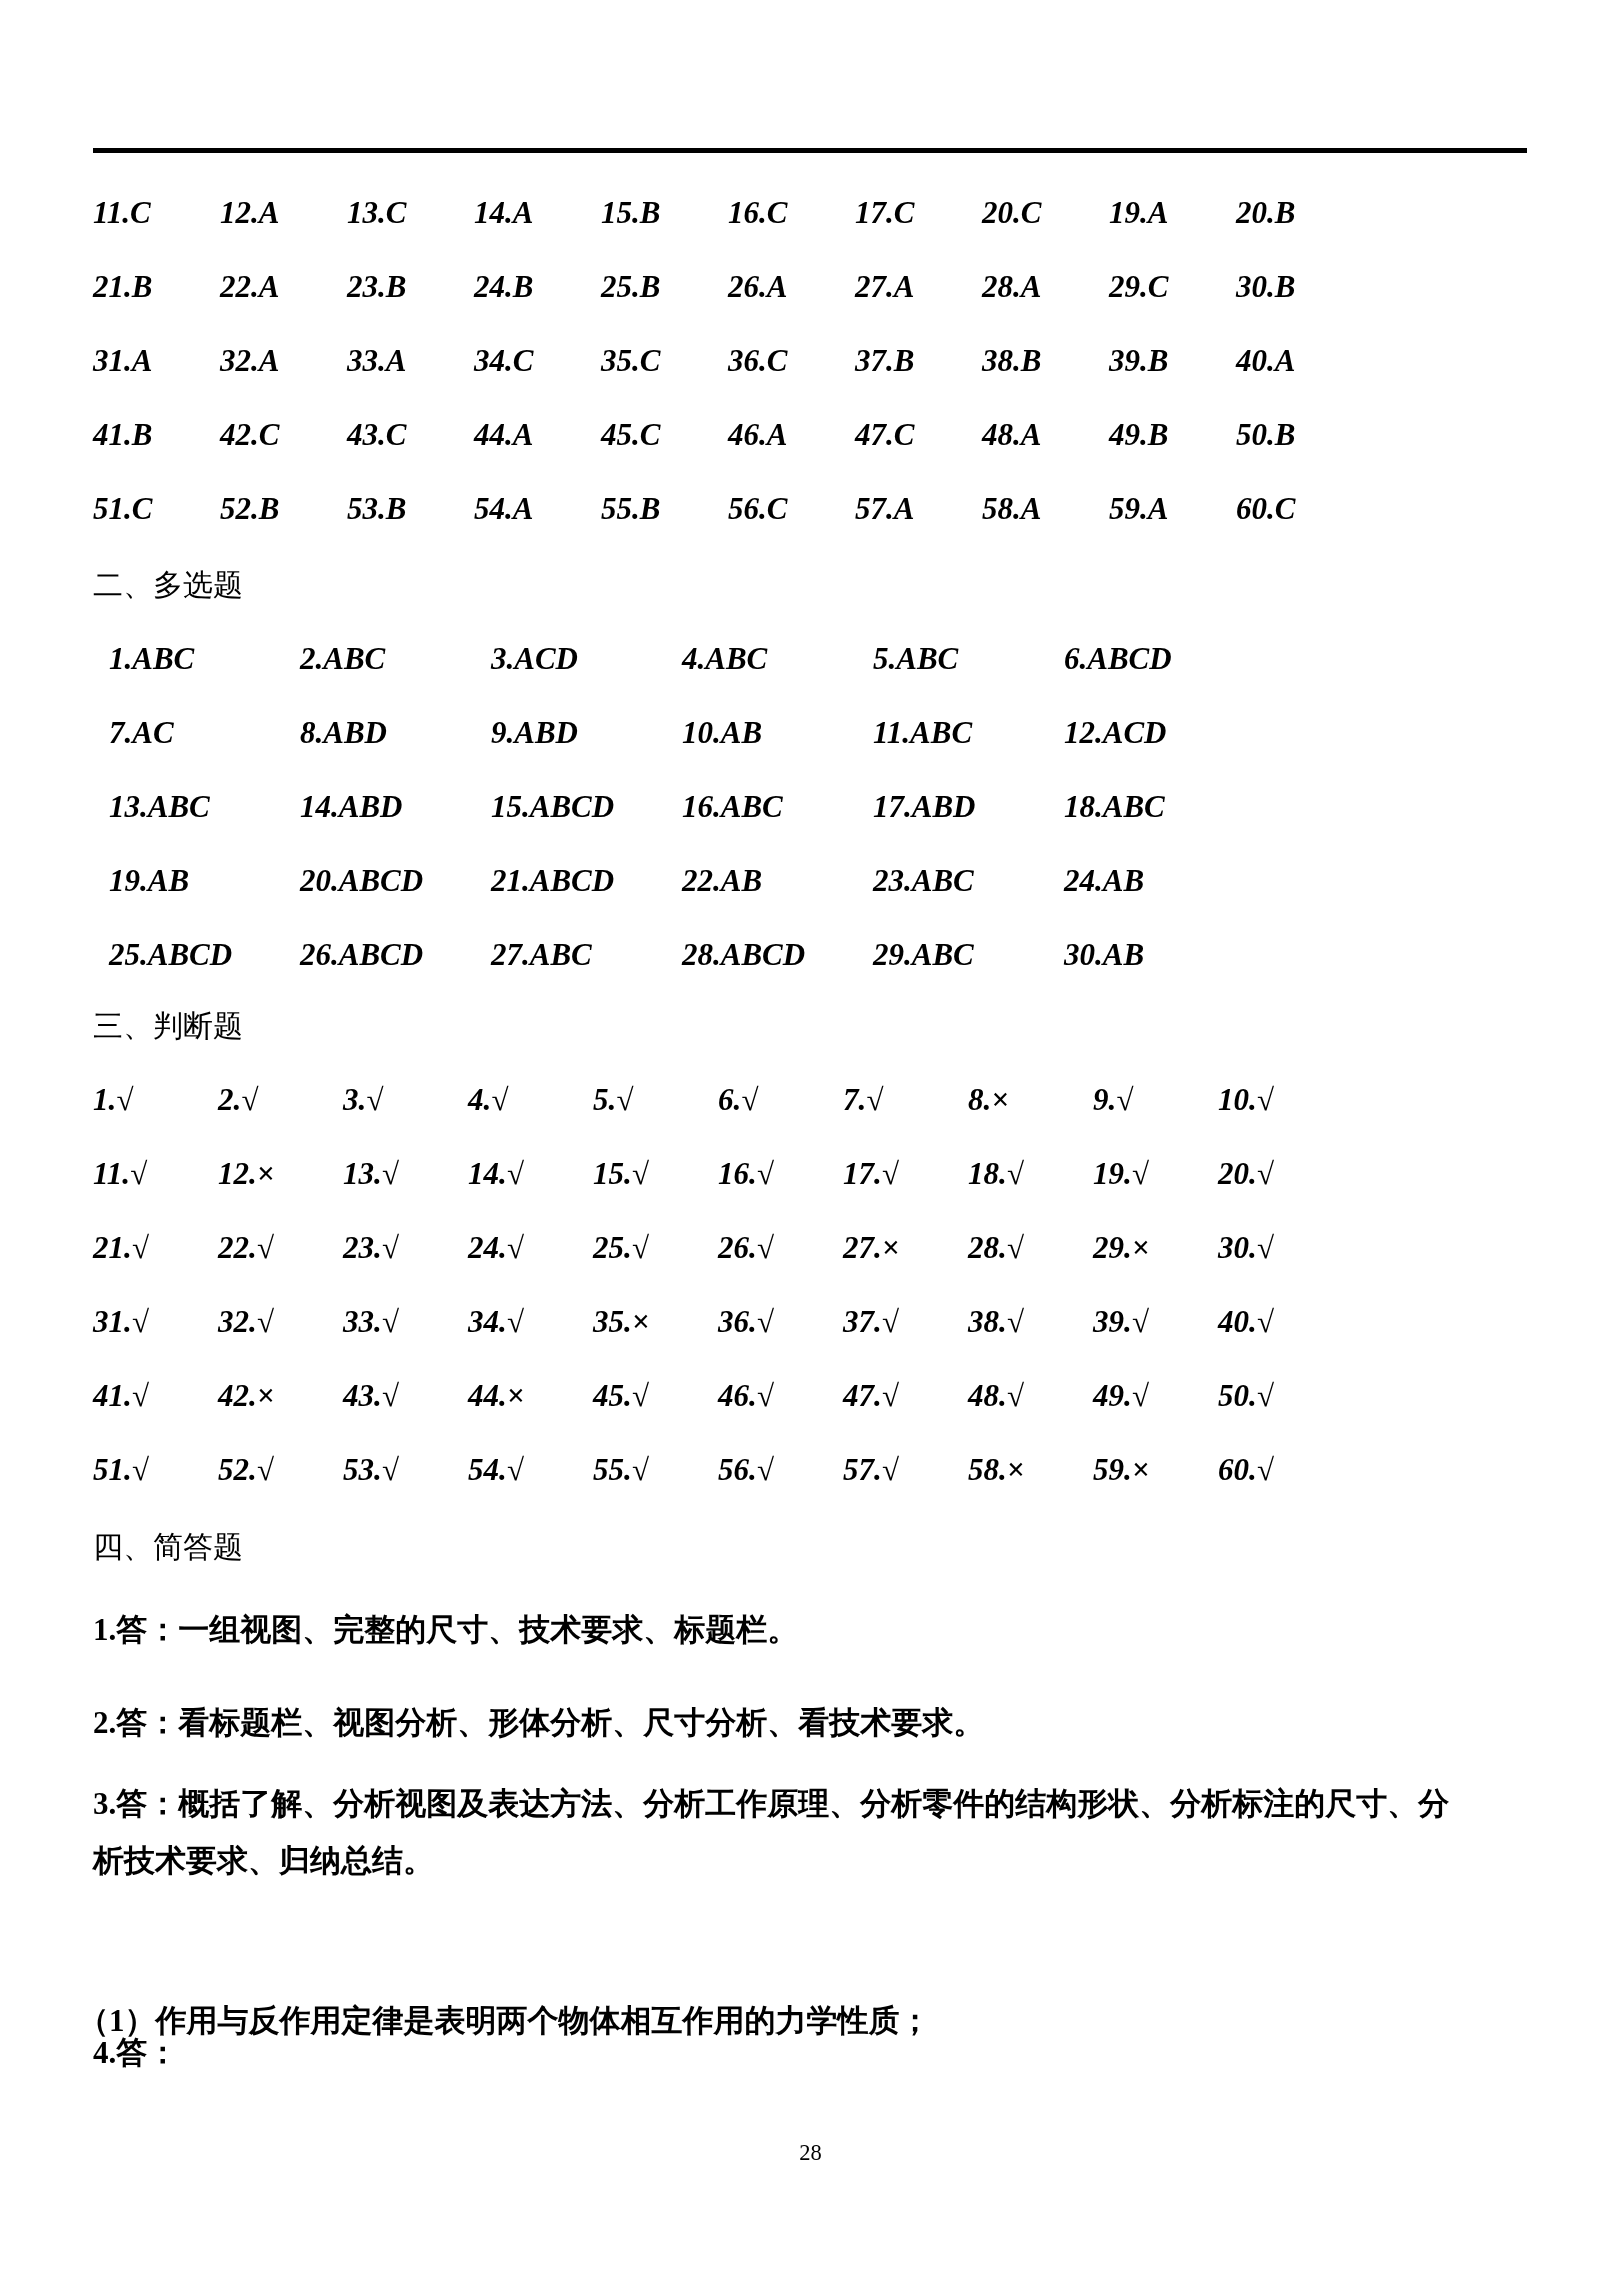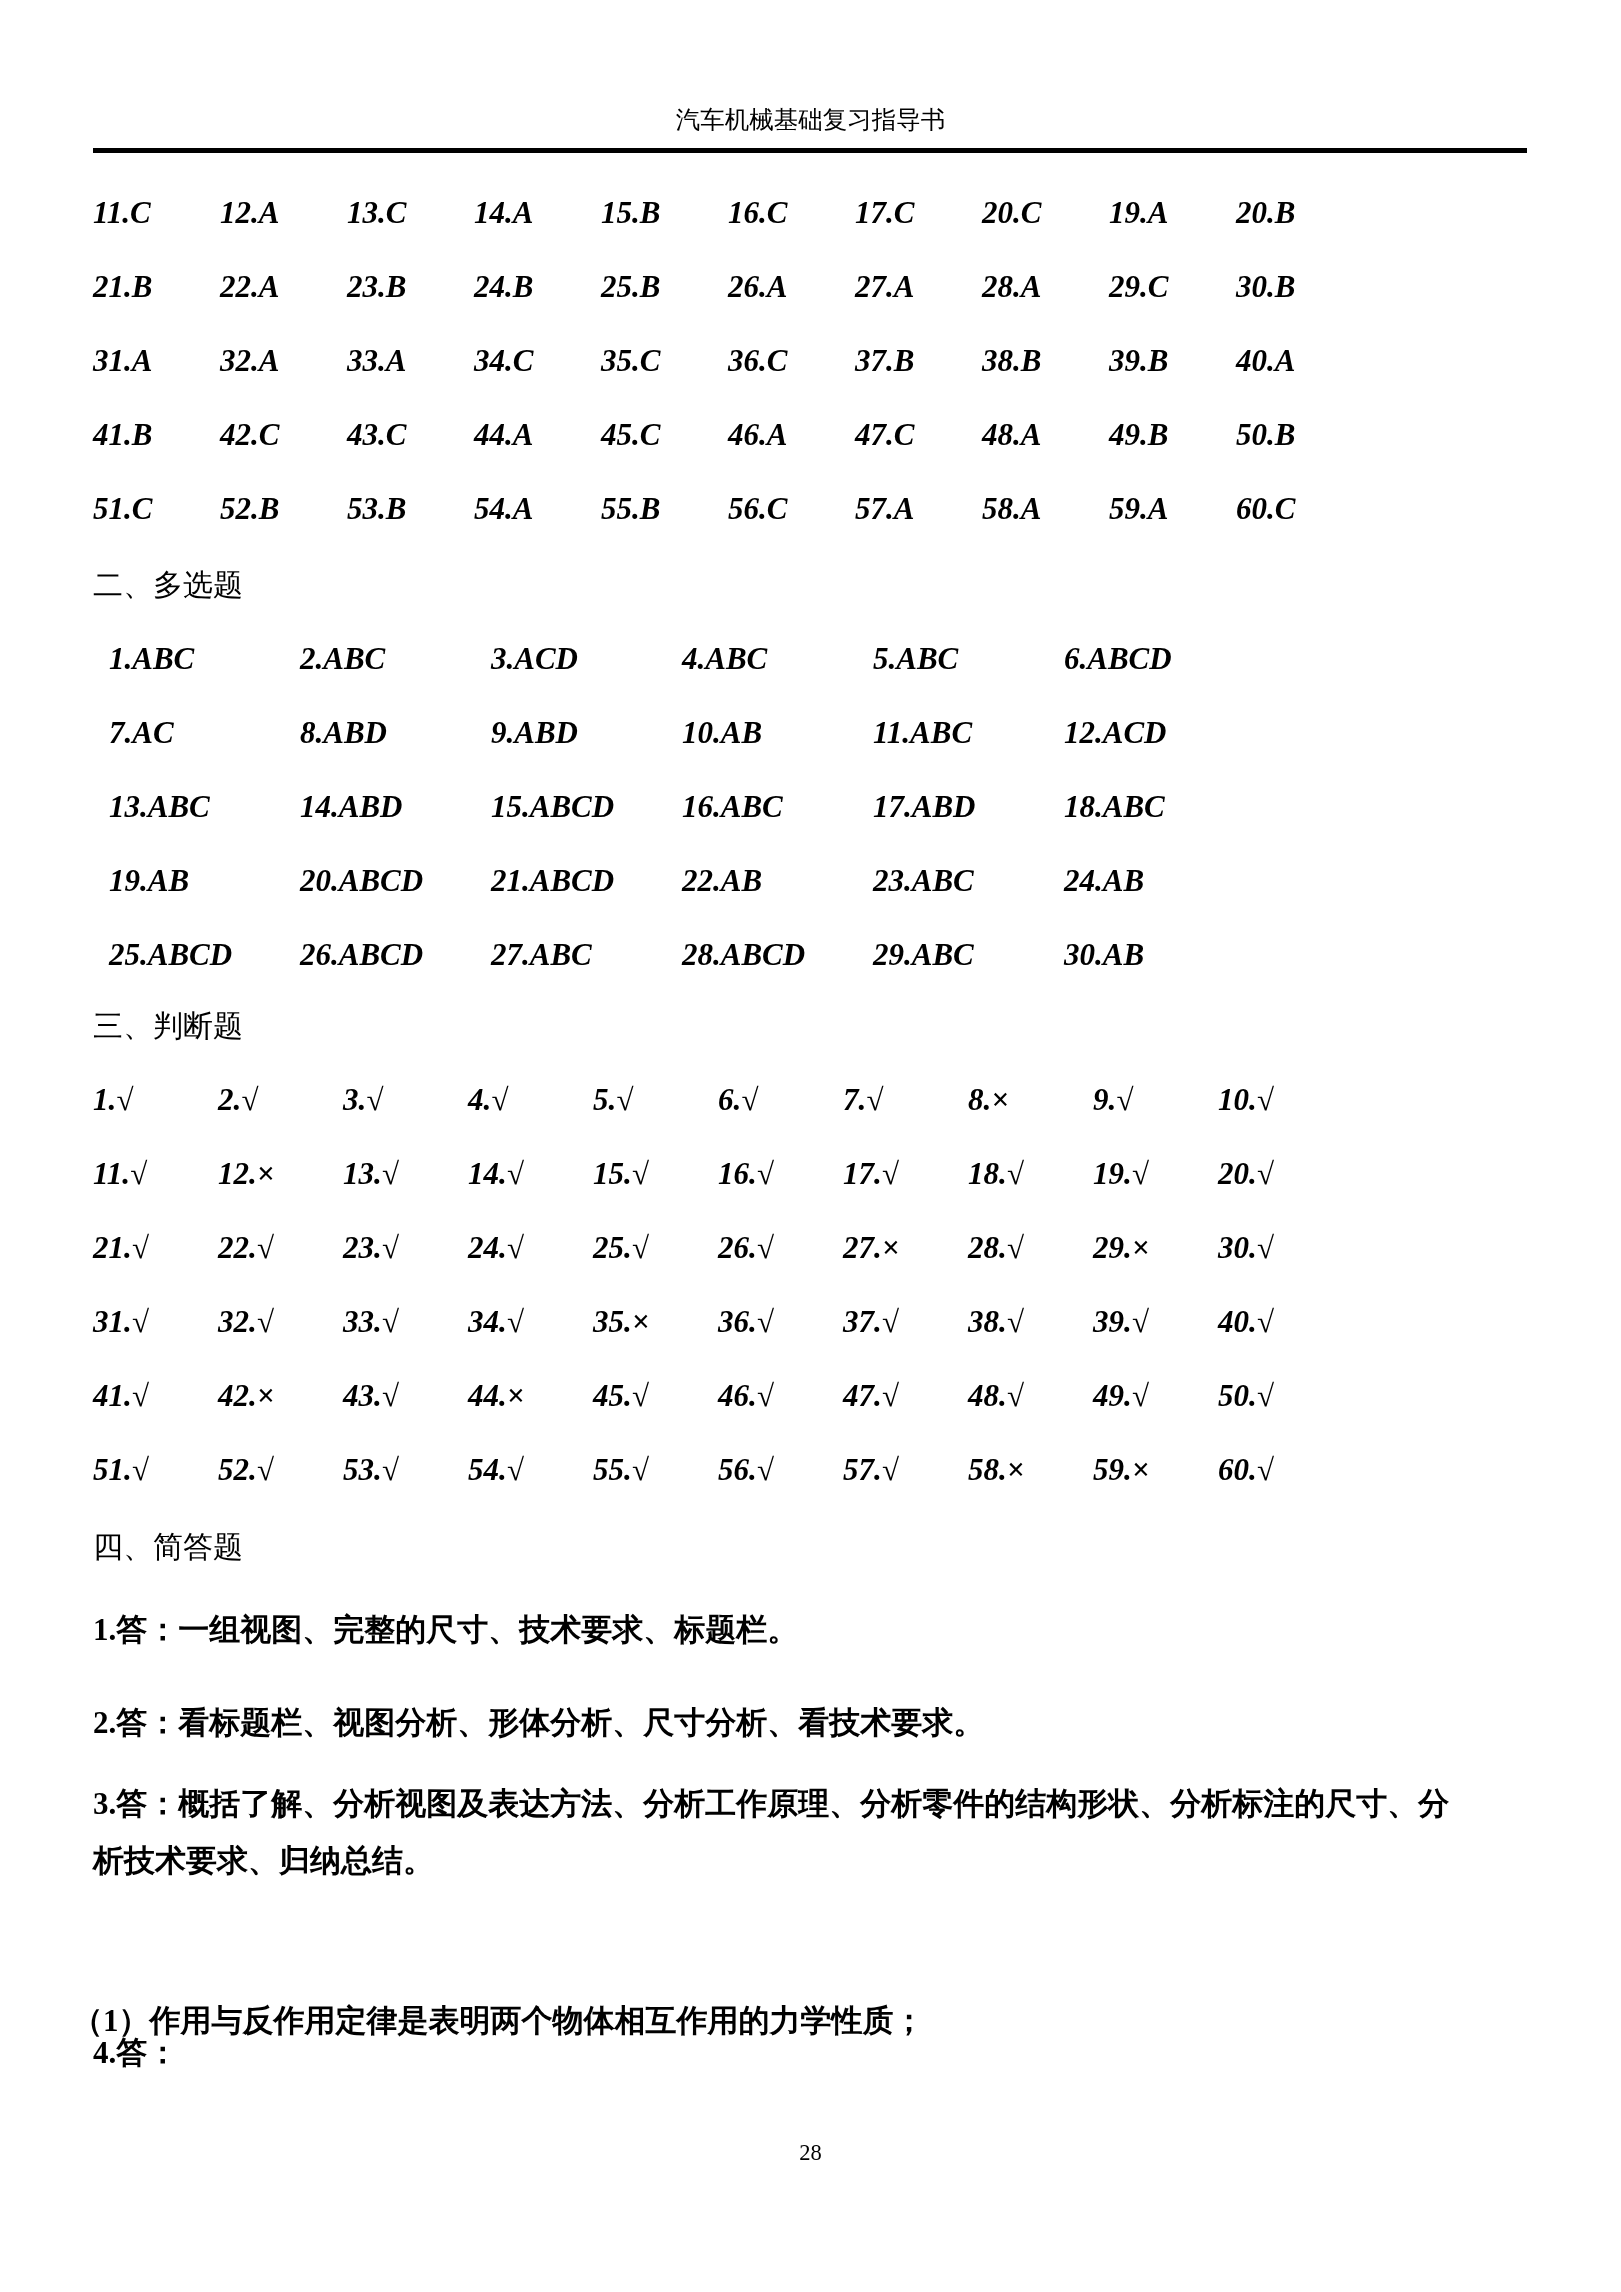--- a/index.html
+++ b/index.html
@@ -69,40 +69,39 @@
   .sa-line {
     height: 35px;
     line-height: 35px;
     white-space: nowrap;
   }
   .sa-item-1 { top: 1612px; }
   .sa-item-2 { top: 1705px; }
   .sa-item-3 { top: 1786px; }
   .sa-item-3 .sa-line { height: 57px; line-height: 35px; }
   .sa-item-4 { top: 1991px; margin-top: 44px; }
-  .sa-item-5 { top: 2003px; left: 72px; font-family: Liberation Serif, serif; }
+  .sa-item-5 { top: 2003px; left: 78px; font-family: Liberation Serif, serif; }
   .page-number {
     position: absolute;
     top: 2099px;
     left: 0;
     width: 100%;
     height: 27.4px;
     line-height: 27.4px;
     text-align: center;
     font-size: 22.5px;
     font-weight: normal;
     margin-top: 40px;
   }
 </style>
 </head>
 <body>
 
 <div class="page">
 
-  <div class="doc-title">汽车机械基础复习指导书</div>
 
   <div class="header-rule"></div>
 
   <div class="answers-block block-single">
       <div class="answer-row row-single">
         <span class="cell">11.C</span>
         <span class="cell">12.A</span>
         <span class="cell">13.C</span>
         <span class="cell">14.A</span>
         <span class="cell">15.B</span>

